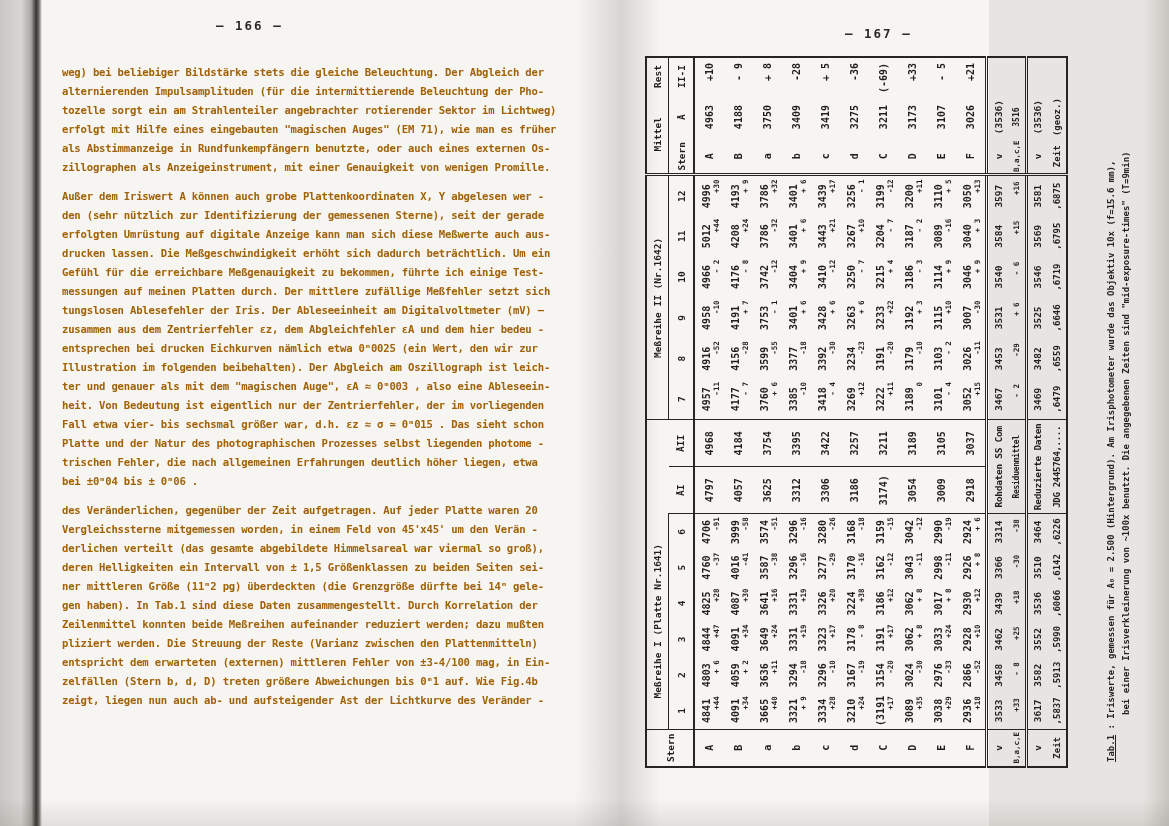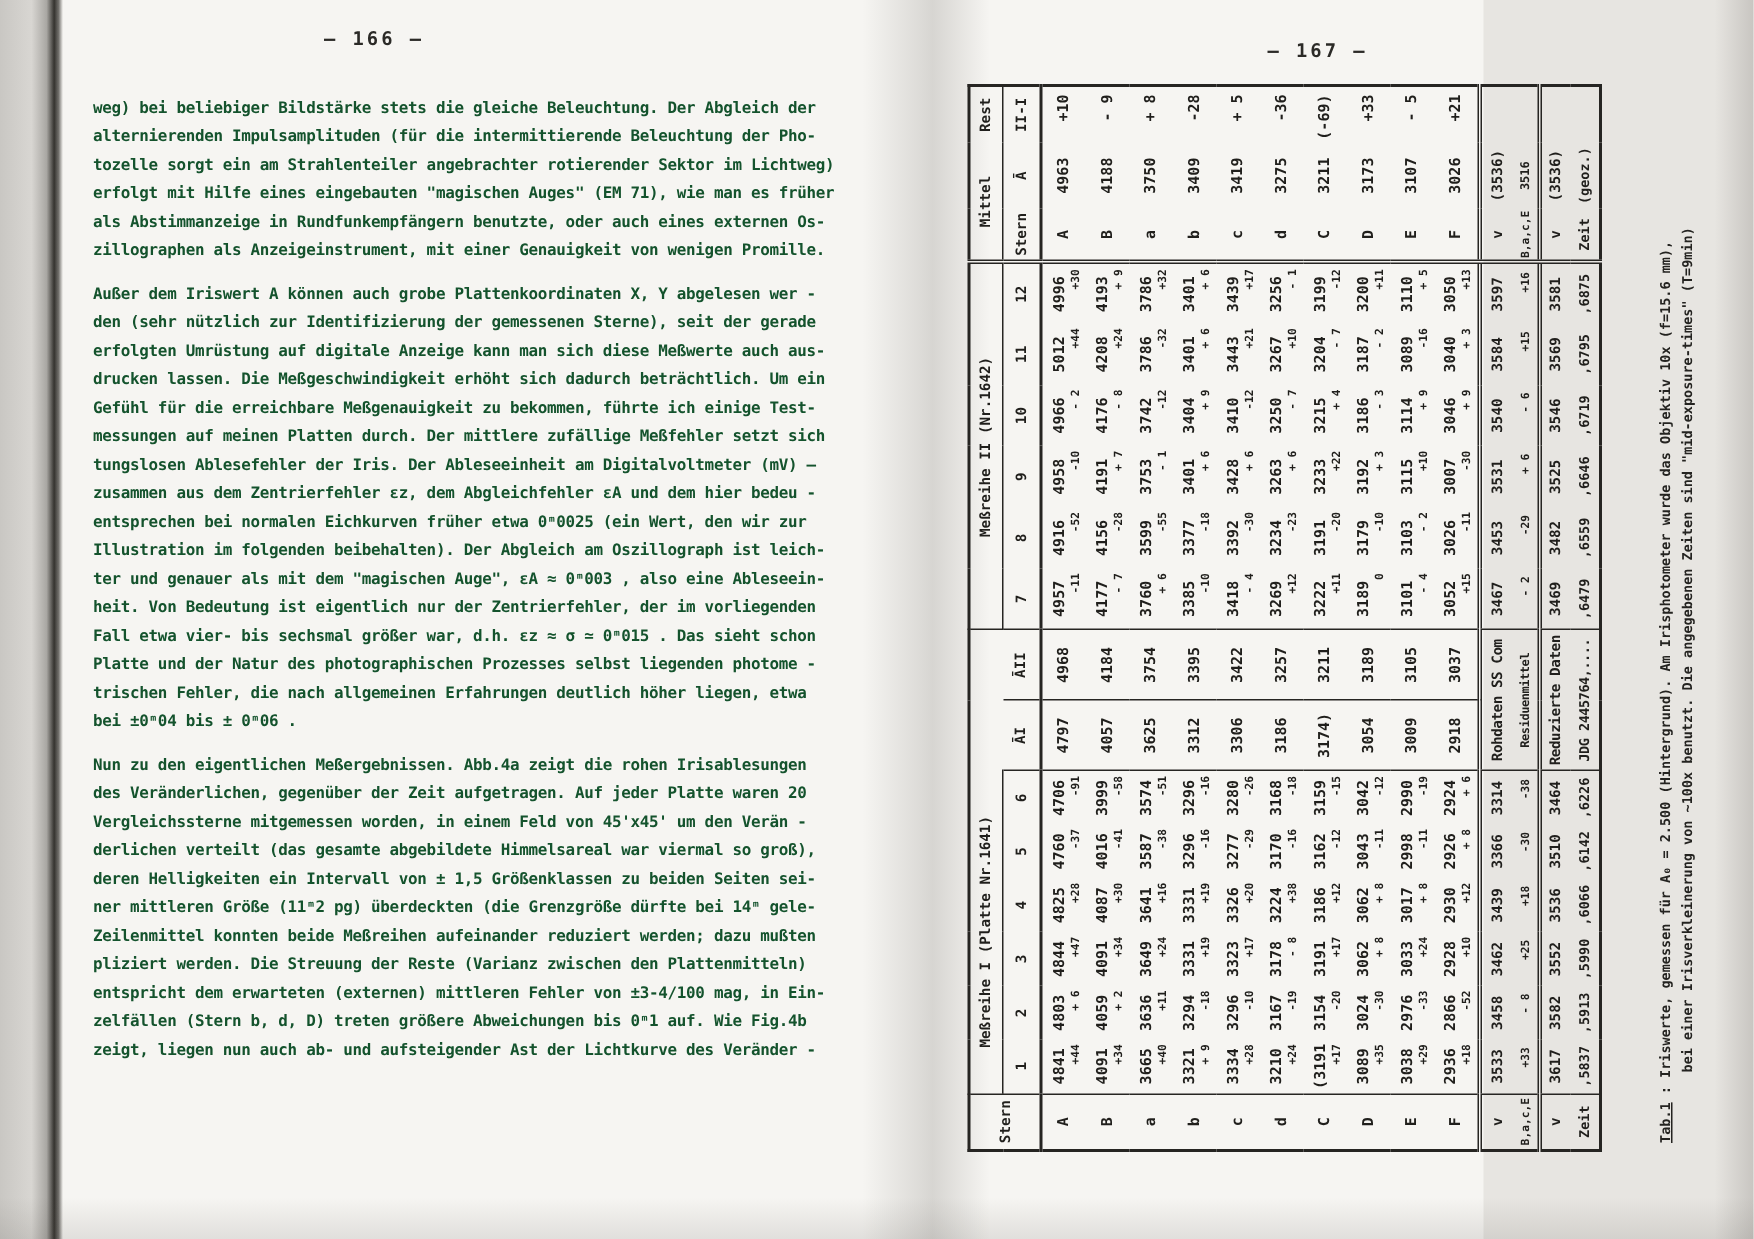--- a/index.html
+++ b/index.html
@@ -15,21 +15,21 @@
   .edge-right{position:absolute;left:1143px;top:0;width:26px;height:826px;
     background:linear-gradient(90deg,rgba(90,86,80,0) 0%,rgba(90,86,80,0.22) 100%);}
   .edge-bottom{position:absolute;left:0;top:798px;width:1169px;height:28px;
     background:linear-gradient(180deg,rgba(70,66,60,0) 0%,rgba(70,66,60,0.12) 100%);}
 
   .pn{position:absolute;font-size:12.5px;font-weight:bold;color:#2b2a27;letter-spacing:2px;}
   #pn-left{left:216px;top:18px;}
   #pn-right{left:845px;top:26px;}
 
   
-  #left-text{position:absolute;left:62px;top:63px;width:514px;color:#14532d;}
+  #left-text{position:absolute;left:62px;top:63px;width:514px;color:#a16207;}
   .para{margin-bottom:10px;}
   .tline{font-size:10.6px;line-height:19px;font-weight:bold;white-space:pre;letter-spacing:-0.2px;}
 
   
   #rotwrap{position:absolute;left:645px;top:56px;width:520px;height:712px;}
   #rot{width:712px;height:520px;transform-origin:0 0;
        transform:rotate(-90deg) translateX(-712px);}
 
   table.irt{border-collapse:collapse;table-layout:fixed;color:#201f1c;font-weight:bold;
             border:2px solid #262522;}
@@ -90,36 +90,36 @@
       </div>
       <div class="para">
         <div class="tline">Außer dem Iriswert A können auch grobe Plattenkoordinaten X, Y abgelesen wer -</div>
         <div class="tline">den (sehr nützlich zur Identifizierung der gemessenen Sterne), seit der gerade</div>
         <div class="tline">erfolgten Umrüstung auf digitale Anzeige kann man sich diese Meßwerte auch aus-</div>
         <div class="tline">drucken lassen. Die Meßgeschwindigkeit erhöht sich dadurch beträchtlich. Um ein</div>
         <div class="tline">Gefühl für die erreichbare Meßgenauigkeit zu bekommen, führte ich einige Test-</div>
         <div class="tline">messungen auf meinen Platten durch. Der mittlere zufällige Meßfehler setzt sich</div>
         <div class="tline">tungslosen Ablesefehler der Iris. Der Ableseeinheit am Digitalvoltmeter (mV) —</div>
         <div class="tline">zusammen aus dem Zentrierfehler εz, dem Abgleichfehler εA und dem hier bedeu -</div>
-        <div class="tline">entsprechen bei normalen Eichkurven früher etwa 0ᵐ0025 (ein Wert, den wir zur</div>
+        <div class="tline">entsprechen bei drucken Eichkurven nämlich etwa 0ᵐ0025 (ein Wert, den wir zur</div>
         <div class="tline">Illustration im folgenden beibehalten). Der Abgleich am Oszillograph ist leich-</div>
         <div class="tline">ter und genauer als mit dem "magischen Auge", εA ≈ 0ᵐ003 , also eine Ableseein-</div>
         <div class="tline">heit. Von Bedeutung ist eigentlich nur der Zentrierfehler, der im vorliegenden</div>
         <div class="tline">Fall etwa vier- bis sechsmal größer war, d.h. εz ≈ σ ≃ 0ᵐ015 . Das sieht schon</div>
         <div class="tline">Platte und der Natur des photographischen Prozesses selbst liegenden photome -</div>
         <div class="tline">trischen Fehler, die nach allgemeinen Erfahrungen deutlich höher liegen, etwa</div>
         <div class="tline">bei ±0ᵐ04 bis ± 0ᵐ06 .</div>
       </div>
       <div class="para">
-        <div class="tline">Nun zu den eigentlichen Meßergebnissen. Abb.4a zeigt die rohen Irisablesungen</div>
         <div class="tline">des Veränderlichen, gegenüber der Zeit aufgetragen. Auf jeder Platte waren 20</div>
         <div class="tline">Vergleichssterne mitgemessen worden, in einem Feld von 45'x45' um den Verän -</div>
         <div class="tline">derlichen verteilt (das gesamte abgebildete Himmelsareal war viermal so groß),</div>
         <div class="tline">deren Helligkeiten ein Intervall von ± 1,5 Größenklassen zu beiden Seiten sei-</div>
         <div class="tline">ner mittleren Größe (11ᵐ2 pg) überdeckten (die Grenzgröße dürfte bei 14ᵐ gele-</div>
+        <div class="tline">gen haben). In Tab.1 sind diese Daten zusammengestellt. Durch Korrelation der</div>
         <div class="tline">Zeilenmittel konnten beide Meßreihen aufeinander reduziert werden; dazu mußten</div>
         <div class="tline">pliziert werden. Die Streuung der Reste (Varianz zwischen den Plattenmitteln)</div>
         <div class="tline">entspricht dem erwarteten (externen) mittleren Fehler von ±3-4/100 mag, in Ein-</div>
         <div class="tline">zelfällen (Stern b, d, D) treten größere Abweichungen bis 0ᵐ1 auf. Wie Fig.4b</div>
         <div class="tline">zeigt, liegen nun auch ab- und aufsteigender Ast der Lichtkurve des Veränder -</div>
       </div>
     </div>
 
   <div id="rotwrap">
     <div id="rot">

